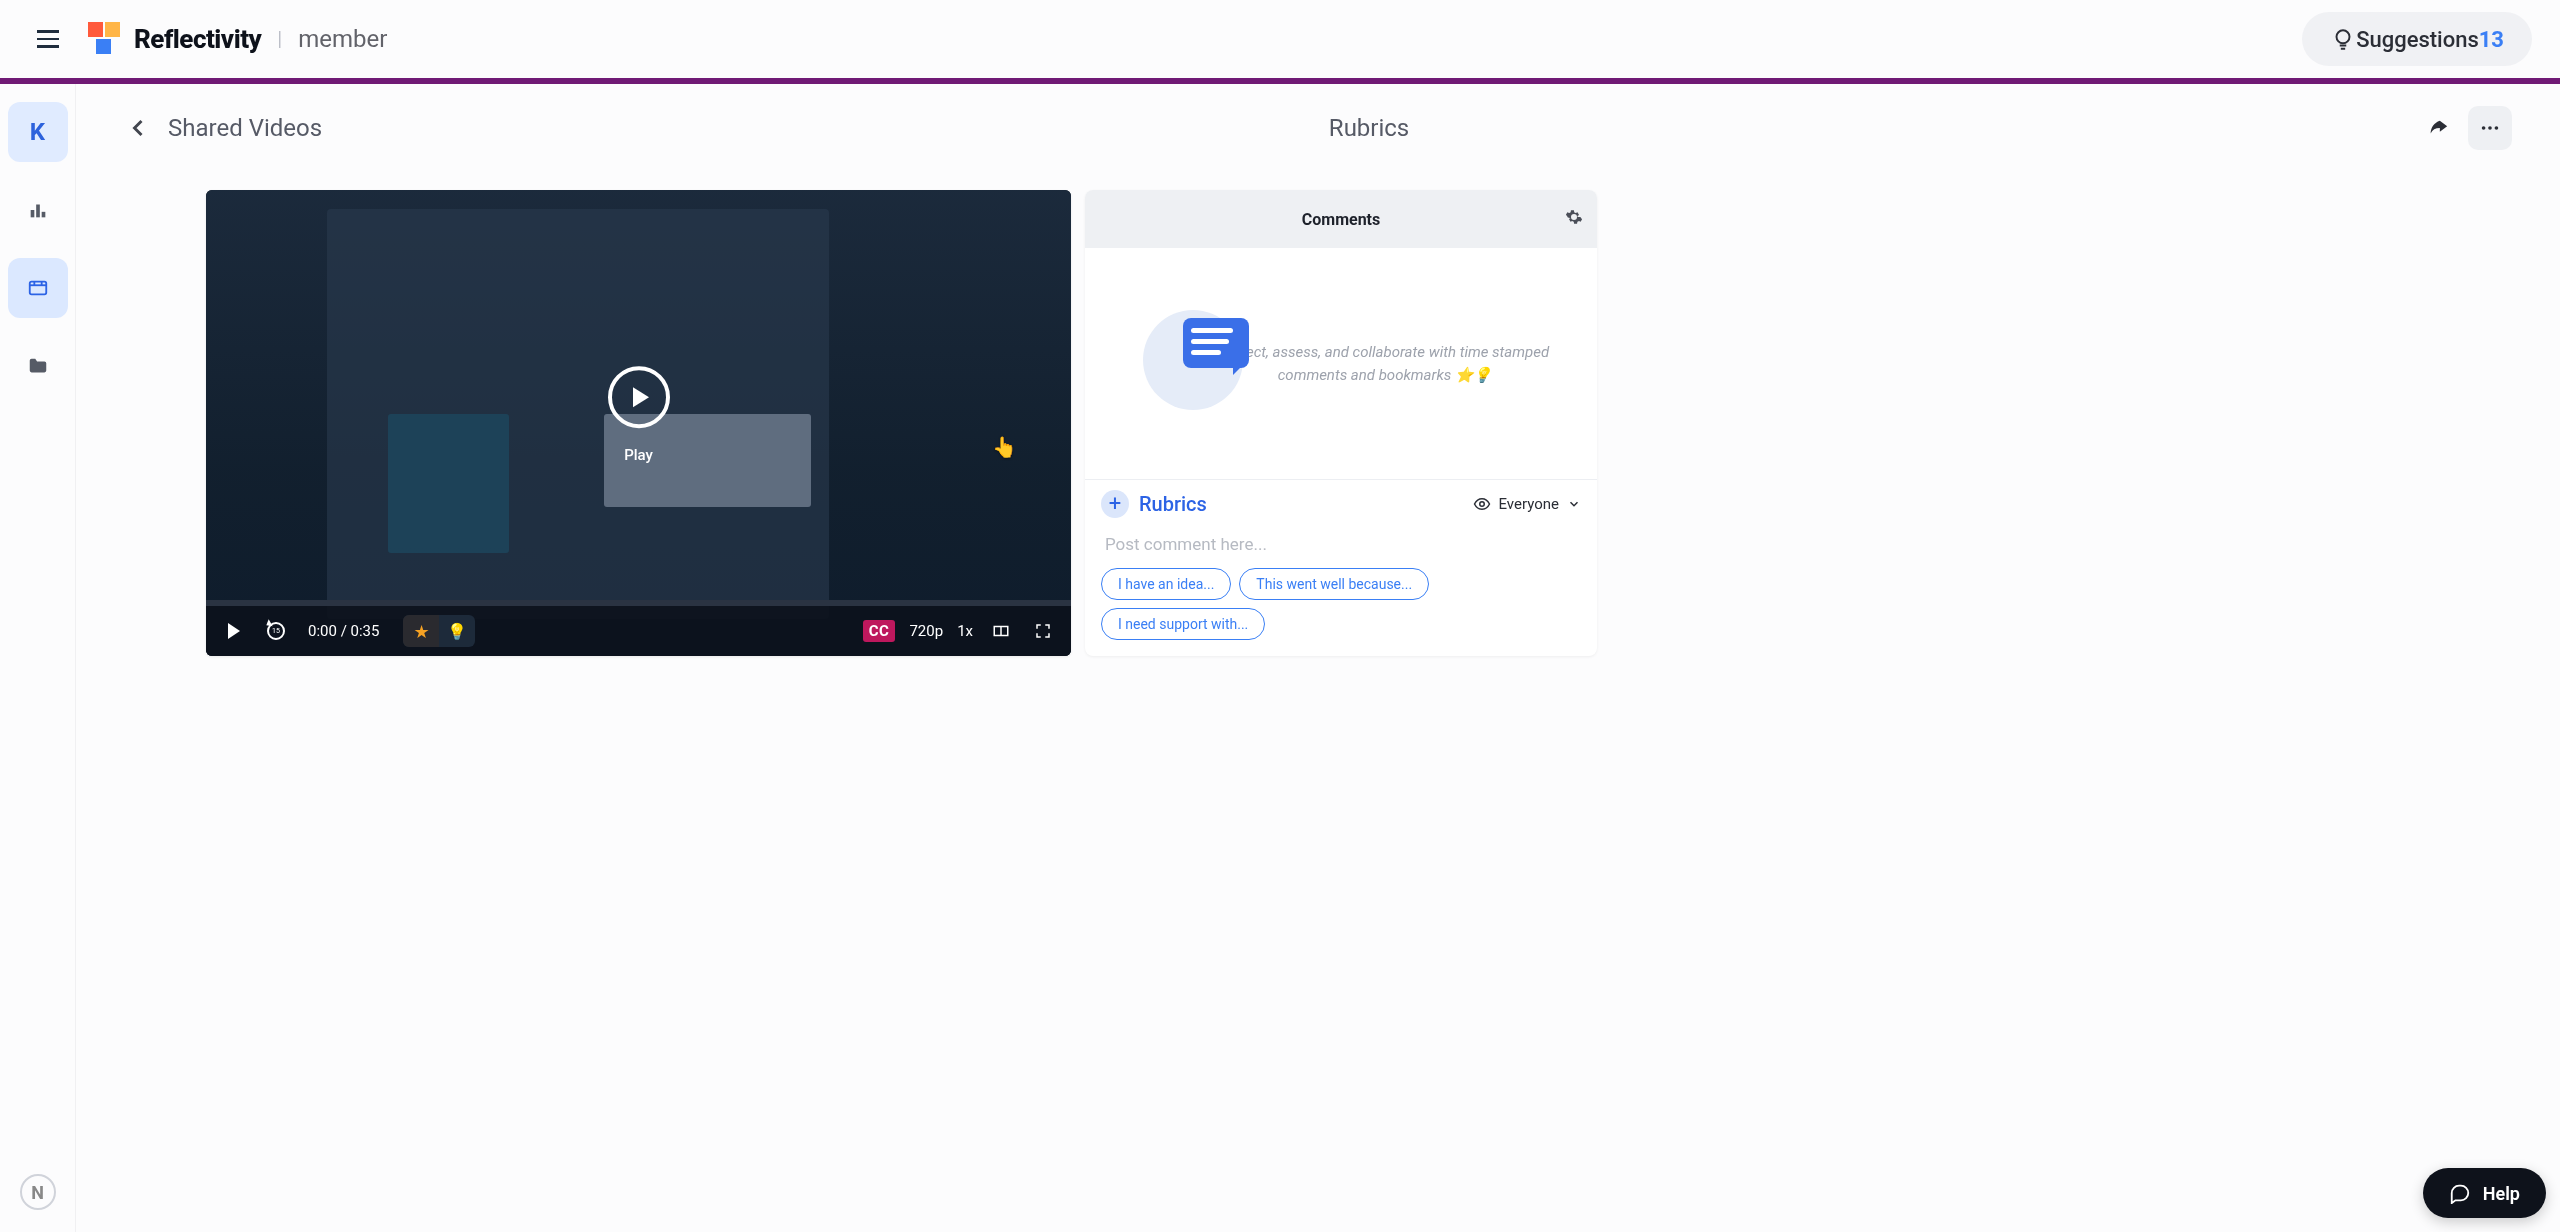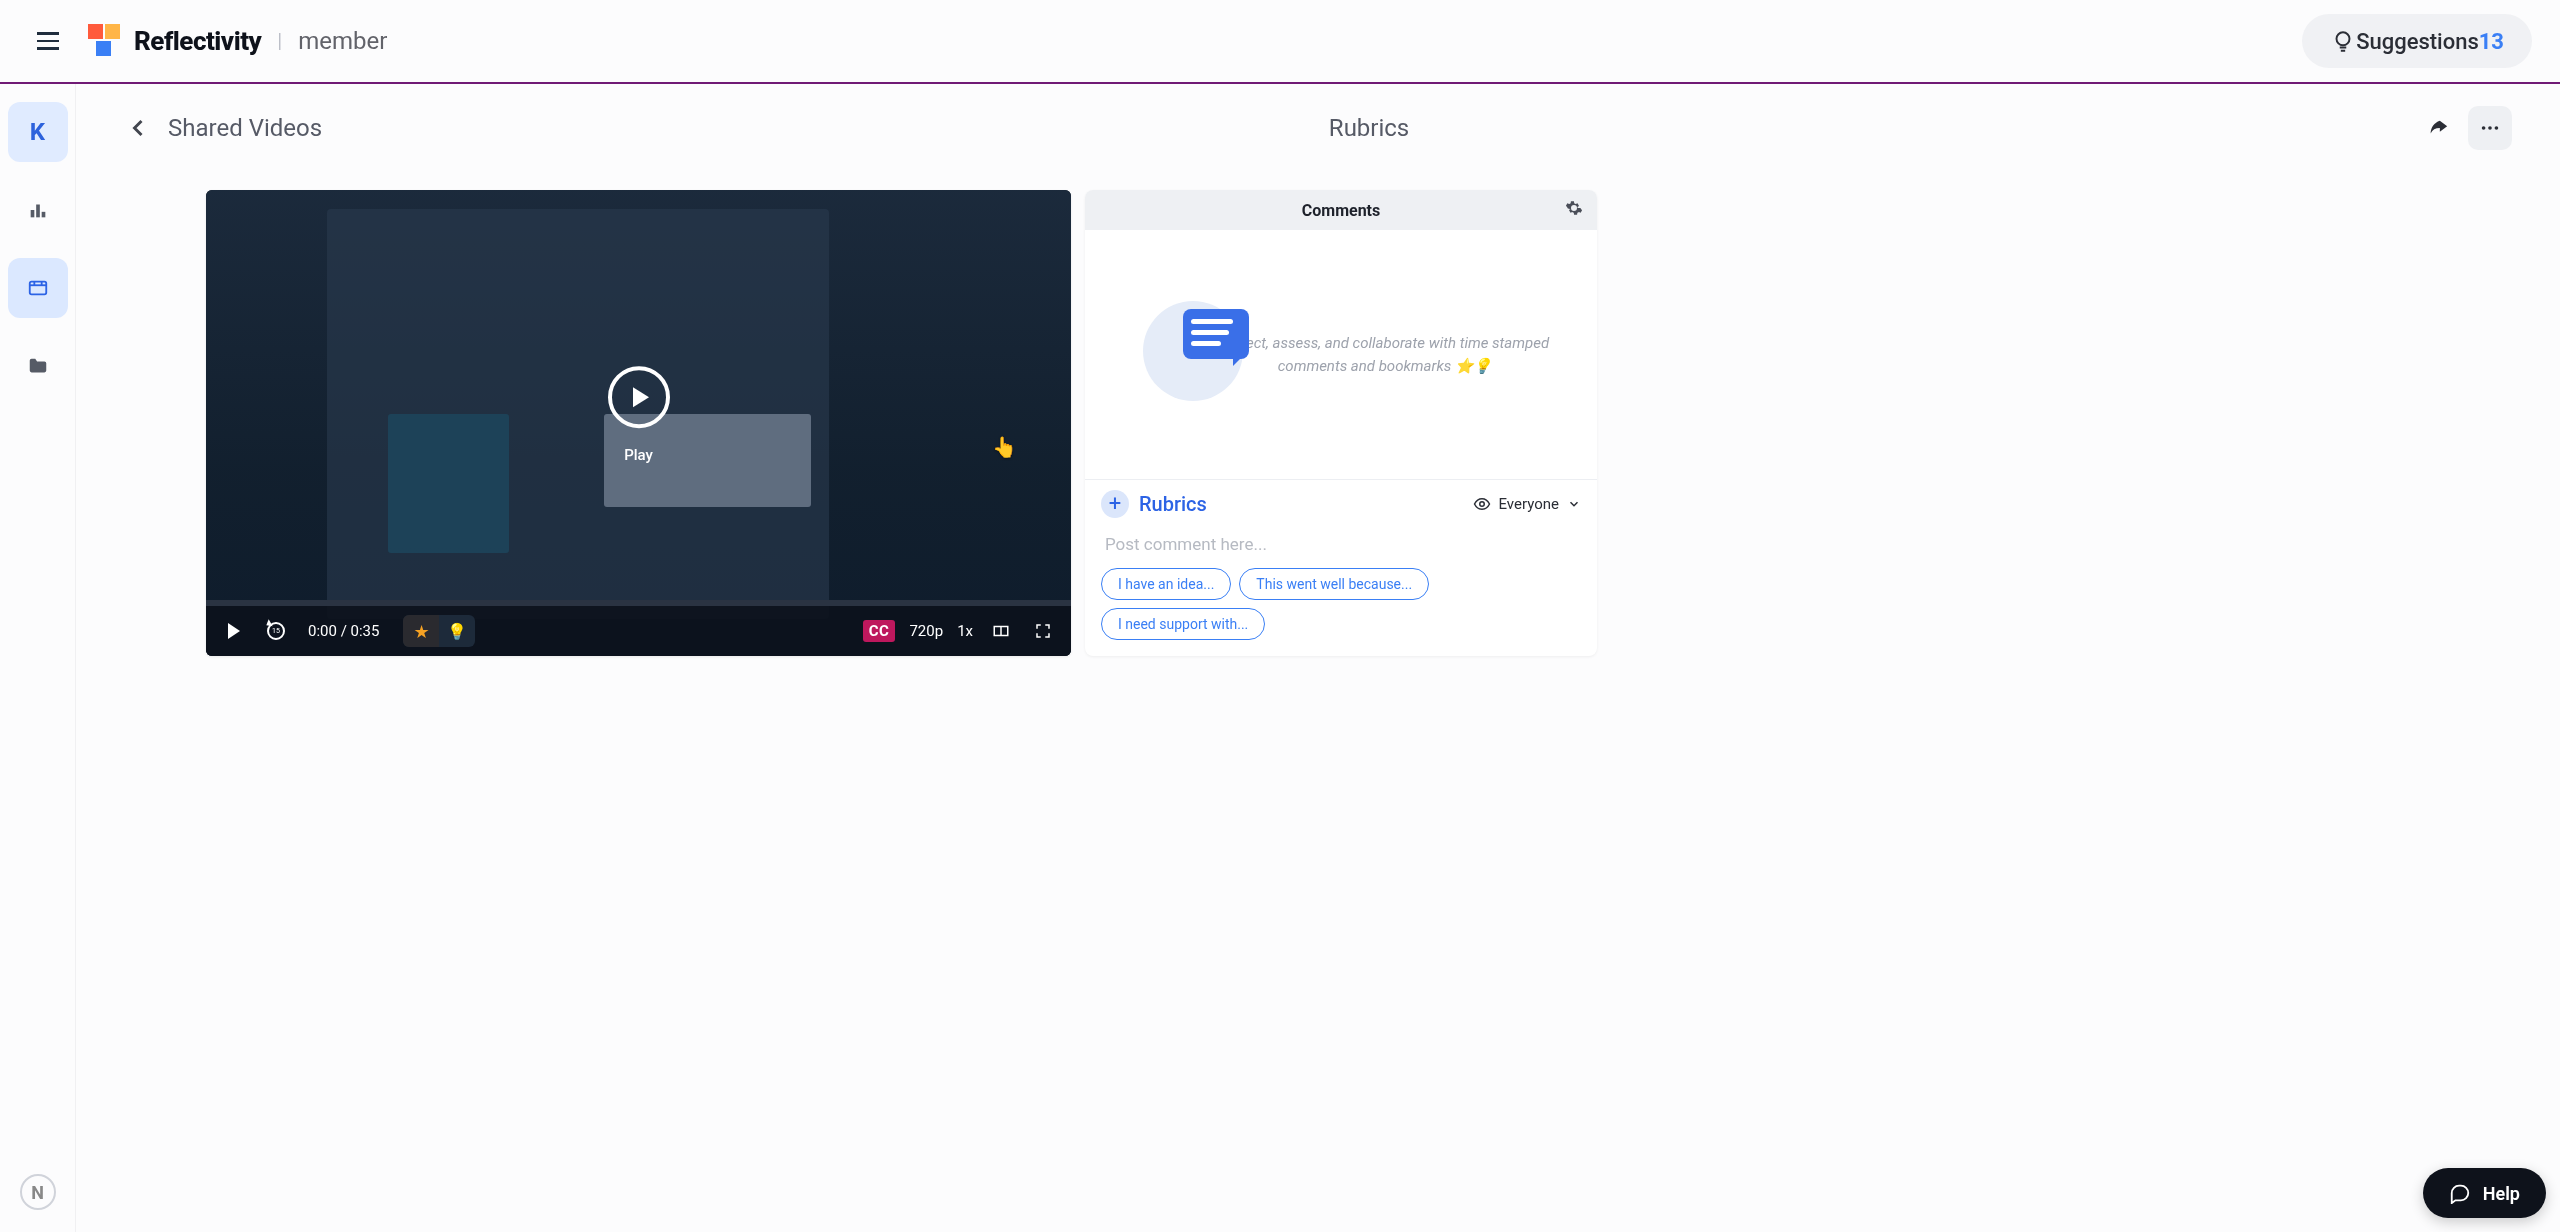--- a/index.html
+++ b/index.html
@@ -1,19 +1,19 @@
 <!DOCTYPE html>
 <html><head>
 <meta charset="utf-8">
 <style>
   * { box-sizing: border-box; margin: 0; padding: 0; font-family: -apple-system, BlinkMacSystemFont, "Segoe UI", Roboto, sans-serif; }
   body { width: 2560px; height: 1232px; background: #fcfcfd; display: flex; flex-direction: column; transform-origin: top left; }
   
   
-  .header { height: 84px; display: flex; align-items: center; padding: 8px 28px; border-bottom: 2px solid #701a75; }
+  .header { height: 84px; display: flex; align-items: center; padding: 8px 28px; border-bottom: 6px solid #701a75; }
   .menu-btn { width: 40px; height: 40px; display: flex; align-items: center; justify-content: center; cursor: pointer; }
   .menu-lines { display:flex; flex-direction:column; gap:5px; }
   .menu-lines span { display:block; width:22px; height:2.5px; background:#1f2d3d; }
   .brand { display:flex; align-items:center; margin-left: 20px; gap: 12px; }
   .logo-squares { position:relative; width:34px; height:34px; }
   .sq { position:absolute; width:15px; height:15px; }
   .sq1 { background:#ff5a3c; left:0; top:0; }
   .sq2 { background:#ffb547; left:17px; top:0; }
   .sq3 { background:#3a7ff5; left:8px; top:17px; }
   .brand-name { font-size:26px; font-weight:800; color:#0e121b; letter-spacing:-0.5px; }
@@ -75,21 +75,21 @@
   .vb-time { margin-left:4px; }
   .vb-chipset { display:flex; gap:0; margin-left:10px; background:#1d2a3a; border-radius:6px; overflow:hidden; }
   .vb-chip { width:36px; height:32px; display:flex; align-items:center; justify-content:center; cursor:pointer; }
   .vb-chip.star { background:#2a2a2f; }
   .vb-flex { flex:1; }
   .vb-cc { background:#be185d; color:#fff; font-size:15px; font-weight:700; padding:2px 6px; border-radius:3px; cursor:pointer; letter-spacing:0.5px; }
   .vb-txt { cursor:pointer; }
 
   
   .comments-pane { flex:1; max-width:512px; height:466px; background:#fff; border-radius:8px; box-shadow:0 1px 3px rgba(0,0,0,0.06); display:flex; flex-direction:column; overflow:hidden; }
-  .comments-header { height:40px; background:#eef0f3; display:flex; align-items:center; justify-content:center; position:relative; }
+  .comments-header { height:58px; background:#eef0f3; display:flex; align-items:center; justify-content:center; position:relative; }
   .comments-title { font-size:16px; font-weight:700; color:#1e222b; }
   .comments-gear { position:absolute; right:14px; top:50%; transform:translateY(-50%); cursor:pointer; }
   .comments-empty { flex:1; display:flex; flex-direction:row; align-items:center; padding:20px 40px; text-align:center;font-style:italic; }
   .empty-illust { width:140px; height:100px; position:relative; margin-bottom:20px; }
   .empty-circle { position:absolute; left:18px; top:6px; width:100px; height:100px; background:#e5ecf8; border-radius:50%; }
   .bubble-main { position:absolute; left:58px; top:14px; width:66px; height:50px; background:#3a6fe8; border-radius:8px; }
   .bubble-tail { position:absolute; left:108px; top:55px; width:0; height:0; border-left:16px solid #3a6fe8; border-bottom:16px solid transparent; }
   .bubble-lines { position:absolute; left:66px; top:24px; display:flex; flex-direction:column; gap:6px; }
   .bubble-lines span { display:block; height:5px; background:#fff; border-radius:3px; }
   .bl1{width:42px;} .bl2{width:38px;} .bl3{width:30px;}

